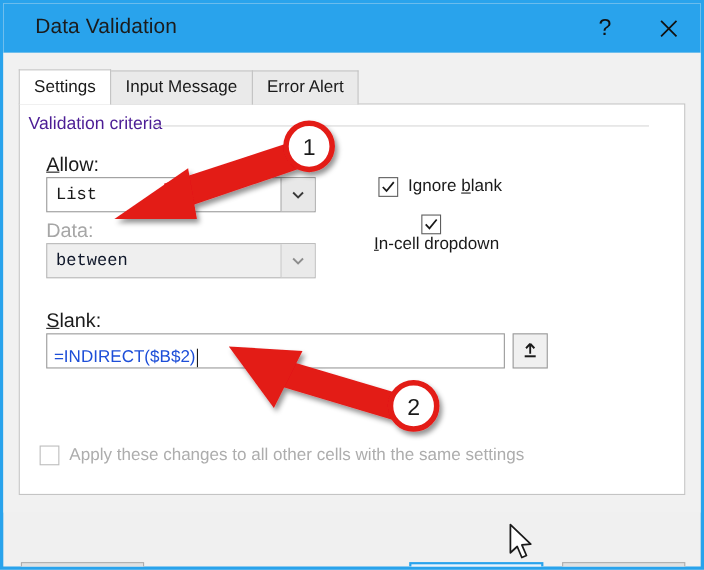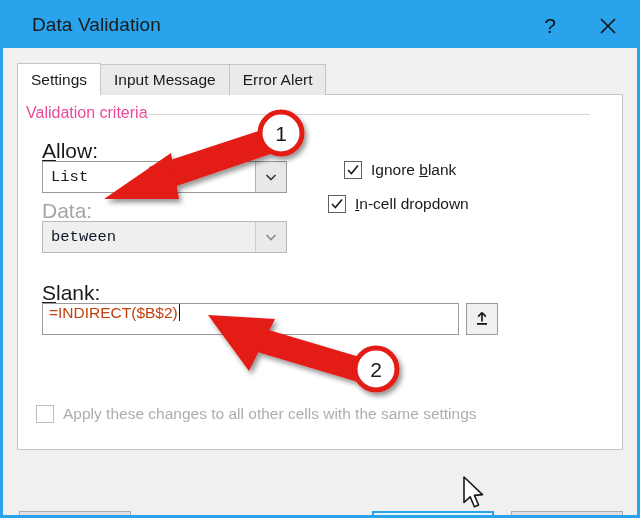--- a/index.html
+++ b/index.html
@@ -111,38 +111,38 @@
     background: #ffffff;
     border: 1px solid #c4c4c4;
   }
 
   
   #group-label {
     position: absolute;
     left: 8px;
     top: 9px;
     font-size: 16px;
-    color: #ec4899;
+    color: #4c1d95;
     background: #ffffff;
     padding-right: 6px;
     white-space: nowrap;
   }
   #group-line {
     position: absolute;
     left: 122px;
     top: 19px;
     width: 450px;
     height: 1px;
     background: #d8d8d8;
   }
 
   
   .field-label {
     position: absolute;
-    font-size: 21px;
+    font-size: 18px;
     color: #1a1a1a;
     white-space: nowrap;
   }
   .field-label.disabled { color: #a6a6a6; }
   .acc { text-decoration: underline; }
 
   
   .combo {
     position: absolute;
     box-sizing: border-box;
@@ -180,24 +180,24 @@
   .combo-arrow svg { display: block; }
 
   
   #source-input {
     position: absolute;
     box-sizing: border-box;
     height: 32px;
     border: 1px solid #9a9a9a;
     background: #ffffff;
     display: flex;
-    align-items: flex-start;
+    align-items: flex-end;
     padding-left: 6px;
     font-size: 15.5px;
-    color: #c2410c;
+    color: #1d4ed8;
     white-space: nowrap;
     overflow: hidden;
   }
   #source-caret {
     display: inline-block;
     width: 1px;
     height: 17px;
     background: #1a1a1a;
     margin-left: 1px;
   }
@@ -360,21 +360,21 @@
 
       <div class="checkbox-row" style="left:326px; top:66px;justify-content:space-between;">
         <span class="cb-box">
           <svg width="14" height="14" viewBox="0 0 14 14">
             <path d="M2 7 L5.4 10.6 L12 2.6" stroke="#1a1a1a" stroke-width="1.6" fill="none"></path>
           </svg>
         </span>
         <span class="cb-label"><span>Ignore </span><span class="acc">b</span><span>lank</span></span>
       </div>
 
-      <div class="checkbox-row" style="left:310px; top:100px;">
+      <div class="checkbox-row" style="left:322px; top:100px;flex-direction:column;">
         <span class="cb-box">
           <svg width="14" height="14" viewBox="0 0 14 14">
             <path d="M2 7 L5.4 10.6 L12 2.6" stroke="#1a1a1a" stroke-width="1.6" fill="none"></path>
           </svg>
         </span>
         <span class="cb-label"><span class="acc">I</span><span>n-cell dropdown</span></span>
       </div>
 
       <div class="checkbox-row" style="left:18px; top:310px;">
         <span class="cb-box disabled"></span>

